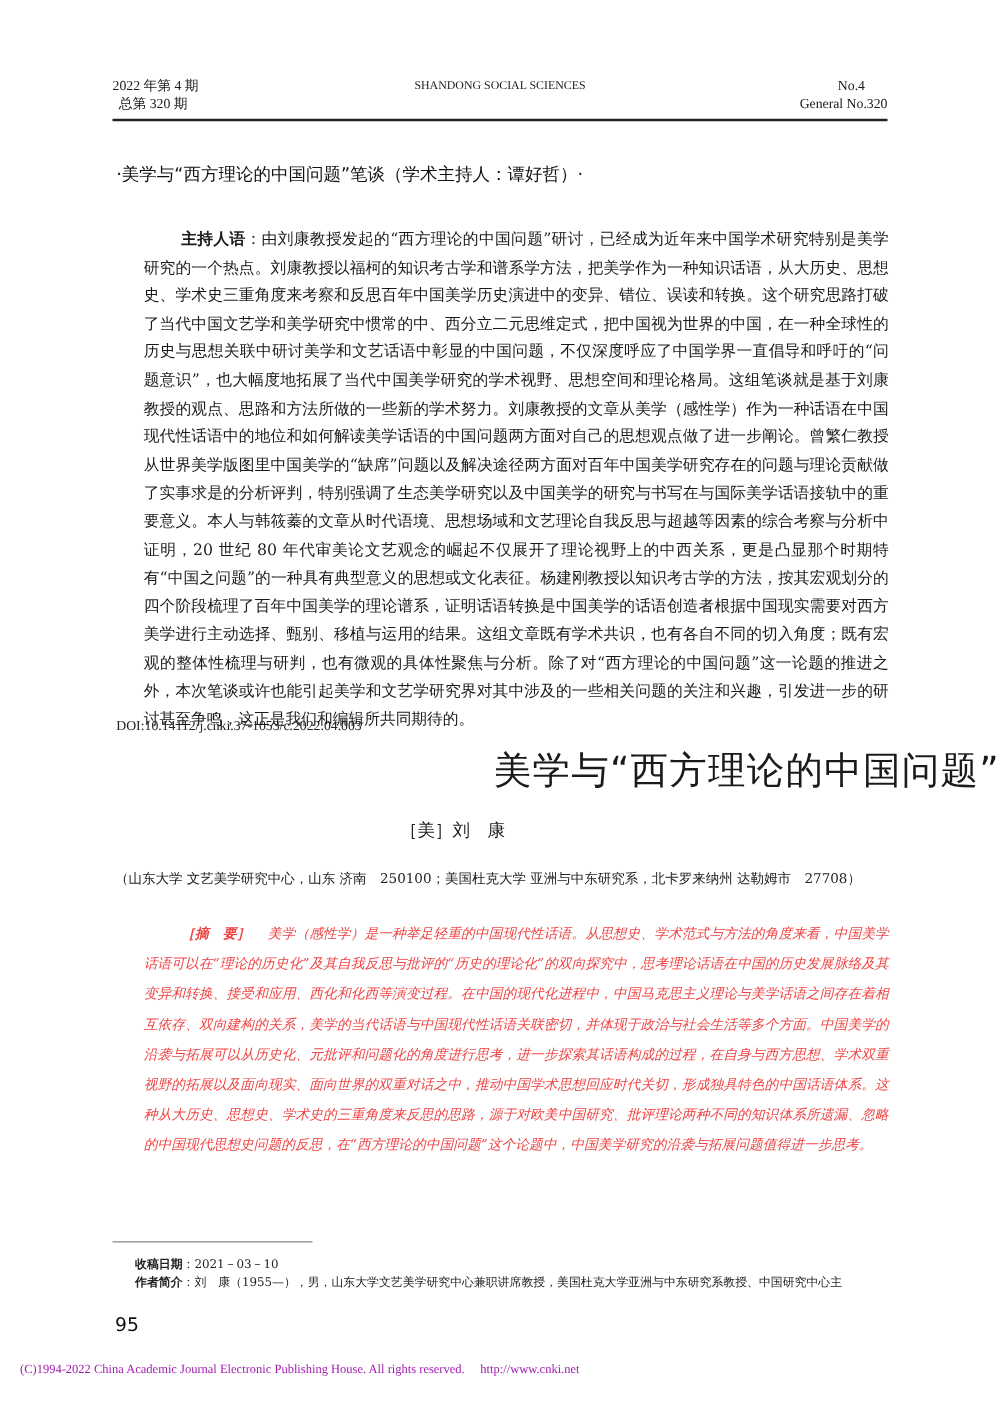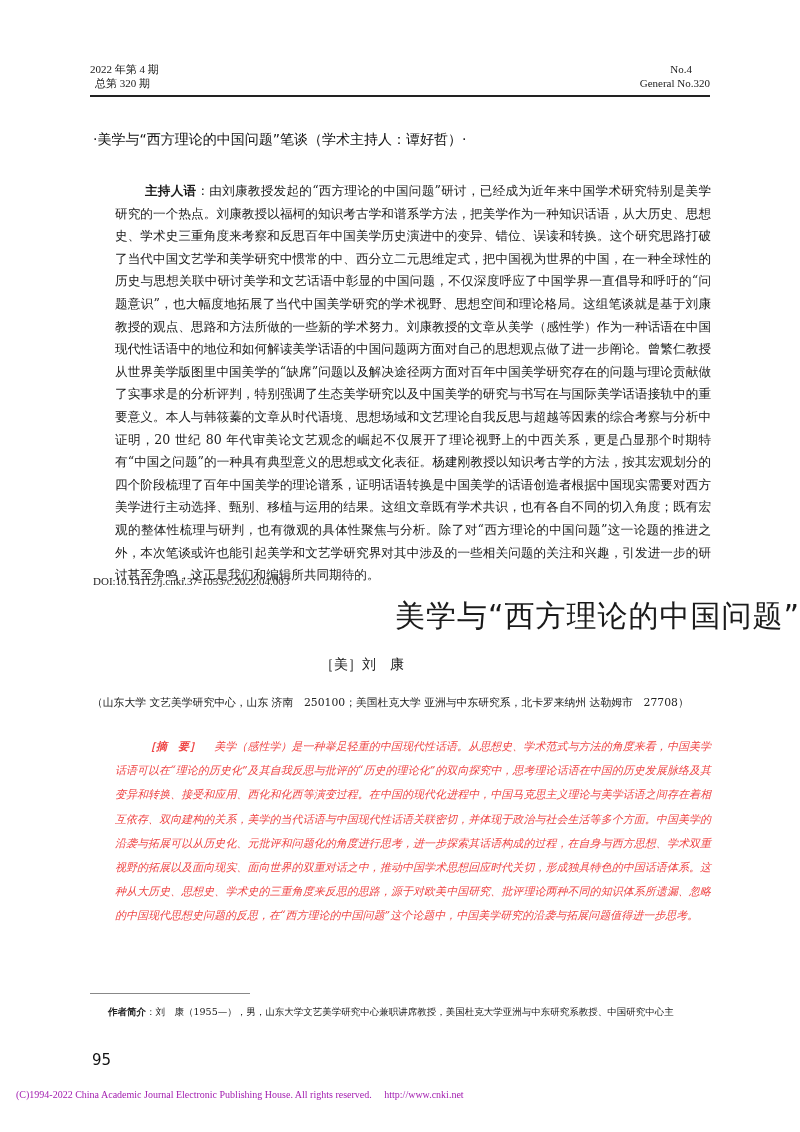--- a/index.html
+++ b/index.html
@@ -46,20 +46,21 @@
   </style>
 </head>
 <body>
 
 <div class="header">
   <div class="hdr-left">
     <div>2022 年第 4 期</div>
     <div>总第 320 期</div>
   </div>
   <div class="hdr-center">
+    <div class="en">SHANDONG SOCIAL SCIENCES</div>
   </div>
   <div class="hdr-right">
     <div>No.4</div>
     <div>General No.320</div>
   </div>
 </div>
 <div class="hdr-rule"></div>
 
 <div class="column-title">·美学与“西方理论的中国问题”笔谈（学术主持人：谭好哲）·</div>
 
@@ -77,18 +78,19 @@
 
 <div class="affil">（山东大学 文艺美学研究中心，山东 济南　250100；美国杜克大学 亚洲与中东研究系，北卡罗来纳州 达勒姆市　27708）</div>
 
 <div class="abstract">
   <span class="abs-label">［摘　要］</span><span>美学（感性学）是一种举足轻重的中国现代性话语。从思想史、学术范式与方法的角度来看，中国美学话语可以在“理论的历史化”及其自我反思与批评的“历史的理论化”的双向探究中，思考理论话语在中国的历史发展脉络及其变异和转换、接受和应用、西化和化西等演变过程。在中国的现代化进程中，中国马克思主义理论与美学话语之间存在着相互依存、双向建构的关系，美学的当代话语与中国现代性话语关联密切，并体现于政治与社会生活等多个方面。中国美学的沿袭与拓展可以从历史化、元批评和问题化的角度进行思考，进一步探索其话语构成的过程，在自身与西方思想、学术双重视野的拓展以及面向现实、面向世界的双重对话之中，推动中国学术思想回应时代关切，形成独具特色的中国话语体系。这种从大历史、思想史、学术史的三重角度来反思的思路，源于对欧美中国研究、批评理论两种不同的知识体系所遗漏、忽略的中国现代思想史问题的反思，在“西方理论的中国问题”这个论题中，中国美学研究的沿袭与拓展问题值得进一步思考。</span>
 </div>
 
 <div class="fn-rule"></div>
 
 <div class="footnotes">
+  <div><span class="label">收稿日期</span><span>：2021－03－10</span></div>
   <div><span class="label">作者简介</span><span>：刘　康（1955—），男，山东大学文艺美学研究中心兼职讲席教授，美国杜克大学亚洲与中东研究系教授、中国研究中心主</span></div>
 </div>
 
 <div class="page-num">95</div>
 
 <div class="copyright">(C)1994-2022 China Academic Journal Electronic Publishing House. All rights reserved.　 http://www.cnki.net</div>
 
 </body></html>

